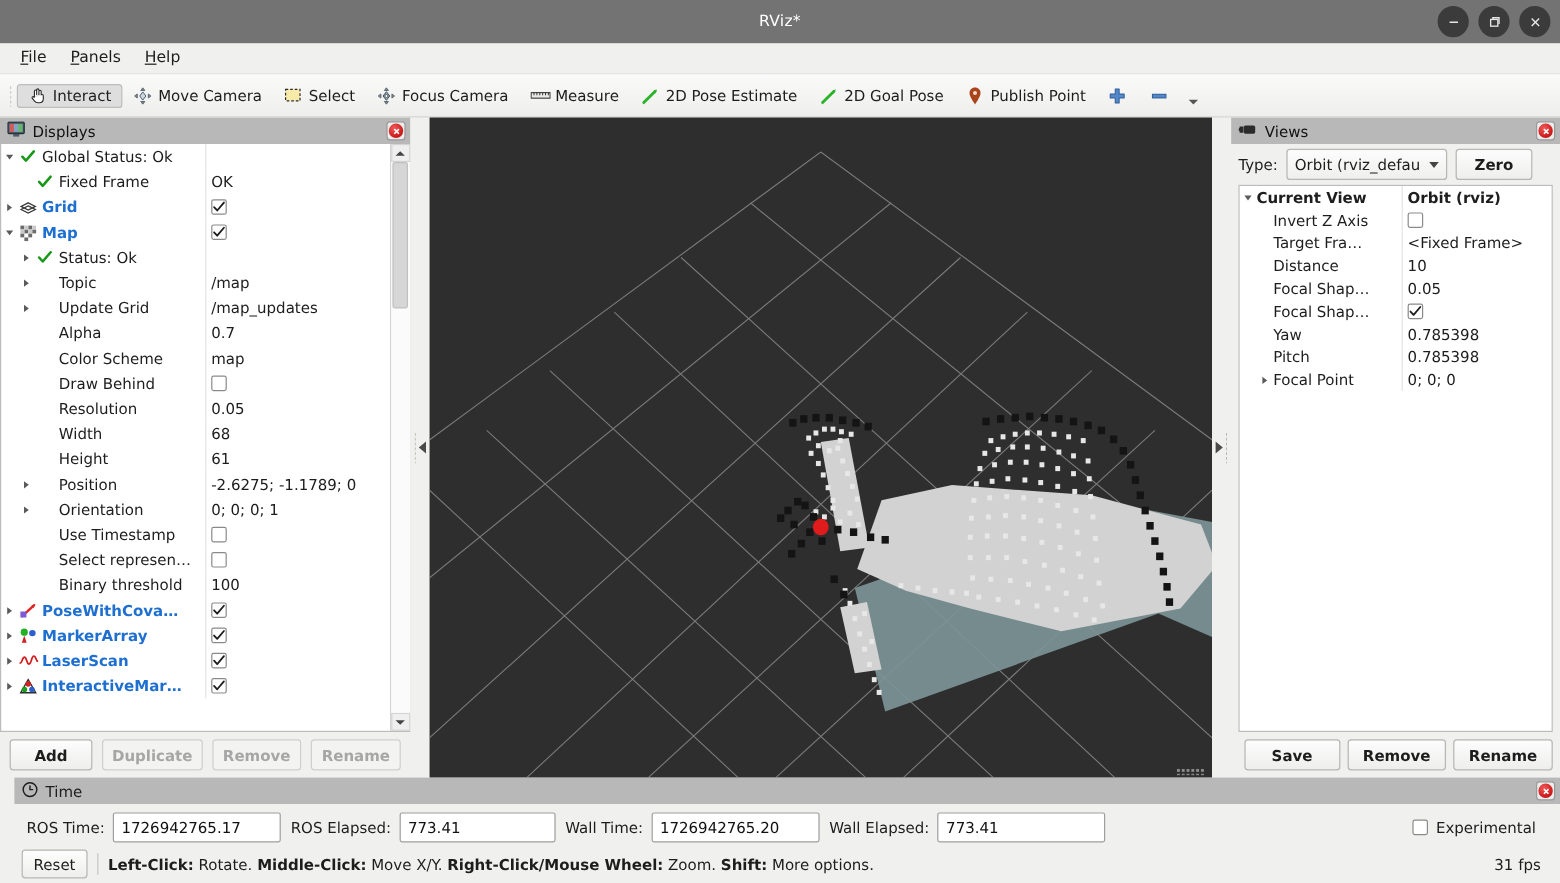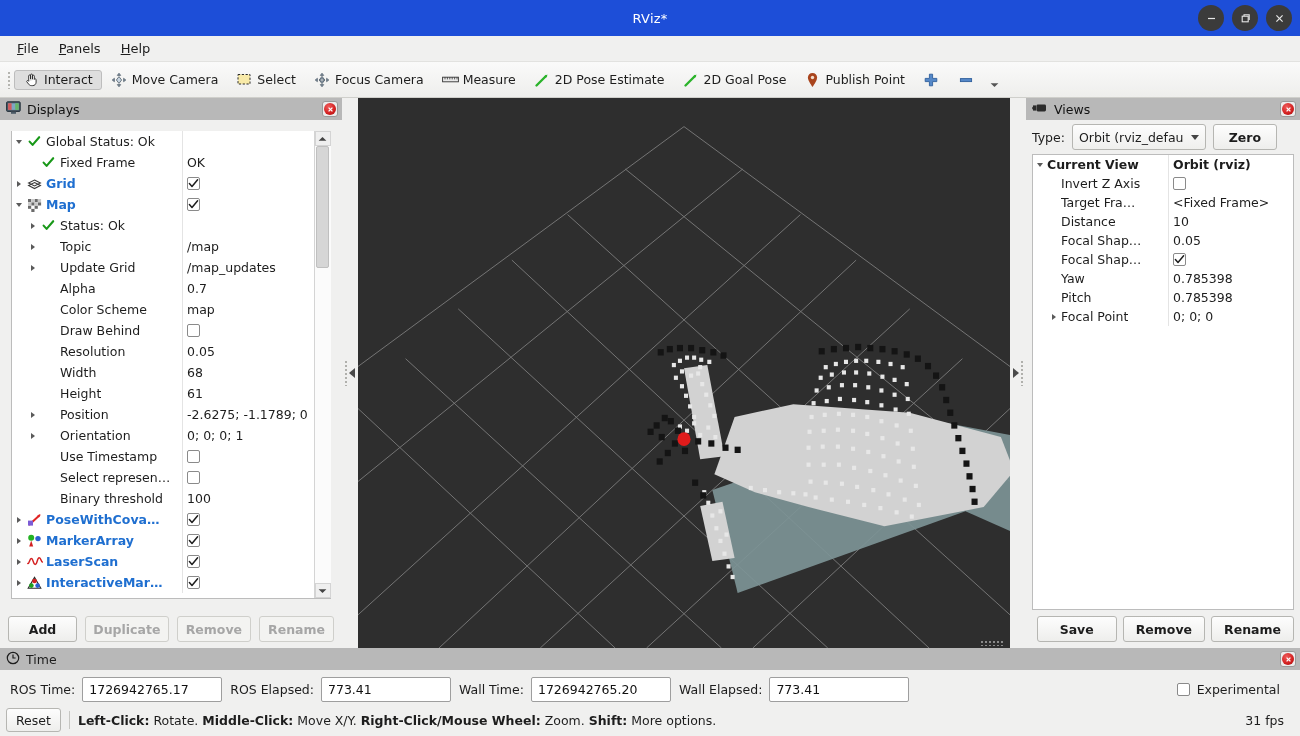--- a/index.html
+++ b/index.html
@@ -8,21 +8,21 @@
     font-family: "DejaVu Sans", "Liberation Sans", sans-serif;
     font-size: 12.5px;
     background: #f0f0ef;
     color: #1d1d1d;
     -webkit-font-smoothing: antialiased;
   }
   #app { position:relative; width:1300px; height:736px; display:flex; flex-direction:column; }
 
   
   .titlebar {
-    height:36px; background:#1d4ed8; color:#ffffff;
+    height:36px; background:#737373; color:#ffffff;
     display:flex; align-items:center; justify-content:center;
     position:relative; flex:0 0 36px;
   }
   .titlebar .title { font-size:13px; letter-spacing:.2px; }
   .wincontrols { position:absolute; right:8px; top:0; height:36px; display:flex; align-items:center; gap:8px; }
   .wbtn {
     width:26px;height:26px;border-radius:50%;background:#3b3b3b;
     display:flex;align-items:center;justify-content:center;color:#e6e6e6;font-size:12px;
     line-height:1; cursor:default;
   }
@@ -72,21 +72,21 @@
   }
   .panel-close .dot {
     width:12px;height:12px;border-radius:50%;
     background:radial-gradient(circle at 38% 32%, #ef5b5b 0%, #d21f1f 60%, #9c0f0f 100%);
     display:flex;align-items:center;justify-content:center;
   }
   .panel-close .dot svg { display:block; }
 
   
   .displays { width:342px; flex:0 0 342px; border-right:0; }
-  .prop-wrap { flex:1 1 auto; display:flex; min-height:0; background:#ffffff; border:1px solid #bcbcbc; border-top:none; margin:11px; }
+  .prop-wrap { flex:1 1 auto; display:flex; min-height:0; background:#ffffff; border:1px solid #bcbcbc; border-top:none; margin:0; }
   .prop-tree { flex:1 1 auto; overflow:hidden; position:relative; }
   .row { height:21px; display:flex; align-items:center; font-size:12.5px; white-space:nowrap; }
   .row .namecell { width:170px; flex:0 0 170px; display:flex; align-items:center; height:21px; overflow:hidden; }
   .row .valcell { flex:1 1 auto; display:flex; align-items:center; height:21px; padding-left:4px;
                   border-left:1px solid #e4e4e4; overflow:hidden; }
   .tw { width:14px; flex:0 0 14px; display:flex; align-items:center; justify-content:center; }
   .arrow-r { width:0;height:0;border-left:4.5px solid #5a5a5a;border-top:3.5px solid transparent;border-bottom:3.5px solid transparent; }
   .arrow-d { width:0;height:0;border-top:4.5px solid #5a5a5a;border-left:3.5px solid transparent;border-right:3.5px solid transparent; }
   .ico { width:17px;flex:0 0 17px;display:flex;align-items:center;justify-content:center;margin-right:3px; }
   .lbl { overflow:hidden; text-overflow:ellipsis; }
@@ -137,21 +137,21 @@
   .views-wrap { flex:1 1 auto; background:#ffffff; border:1px solid #bcbcbc; margin:0 6px; min-height:0; overflow:hidden; }
   .vrow { height:19px; display:flex; align-items:center; font-size:12.5px; white-space:nowrap; }
   .vrow .vname { width:135px; flex:0 0 135px; display:flex;align-items:center; height:19px; overflow:hidden; }
   .vrow .vval { flex:1 1 auto; height:19px; display:flex; align-items:center; padding-left:4px;
                 border-left:1px solid #e4e4e4; overflow:hidden; }
   .vrow .vname .txt { overflow:hidden; text-overflow:ellipsis; }
   .bold { font-weight:bold; }
   .views-btns { height:38px; flex:0 0 38px; display:flex; align-items:center; gap:6px; padding:0 6px; justify-content:flex-end; }
 
   
-  .timepanel { flex:0 0 auto; }
+  .timepanel { flex:0 0 auto;margin-left:12px; }
   .time-header { height:22px; background:#b8b8b8; display:flex;align-items:center;gap:6px;padding:0 4px 0 6px;position:relative; }
   .time-body { background:#f0f0ef; }
   .time-fields { height:38px; display:flex; align-items:center; gap:8px; padding:0 10px; }
   .tfield { display:flex; align-items:center; gap:7px; }
   .tfield .tf-lbl { font-size:12.5px; }
   .tinput {
     height:25px; background:#ffffff; border:1px solid #9e9e9e; border-radius:2px;
     display:flex; align-items:center; padding:0 6px; font-size:12.5px; color:#111;
   }
   .exp { margin-left:auto; display:flex; align-items:center; gap:7px; padding-right:10px; }

